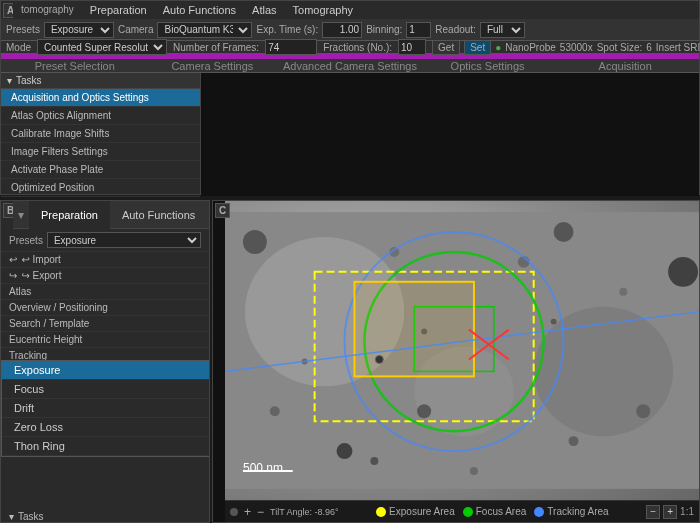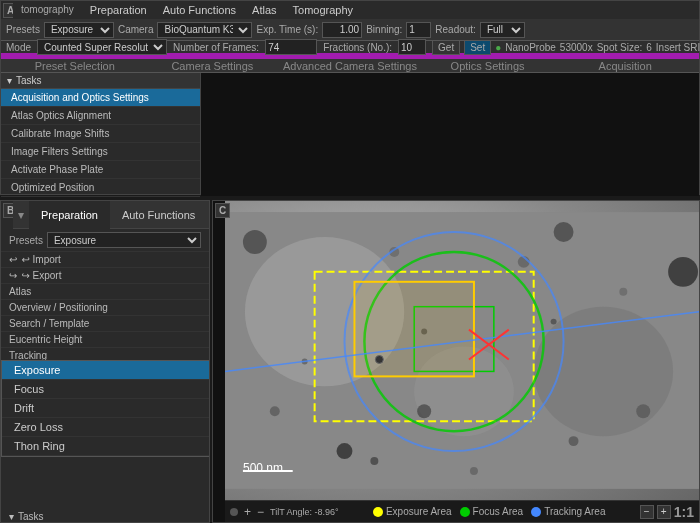--- a/index.html
+++ b/index.html
@@ -339,22 +339,21 @@
 
     .bottom-dot {
       width: 8px;
       height: 8px;
       border-radius: 50%;
       background: #555;
     }
 
     .bottom-text {
       color: #999;
-      font-size: 14px;
-      font-weight: bold;
+      font-size: 10px;
     }
 
     .legend-item {
       display: flex;
       align-items: flex-end;
       gap: 3px;
       font-size: 10px;
       color: #aaa;
     }
 

